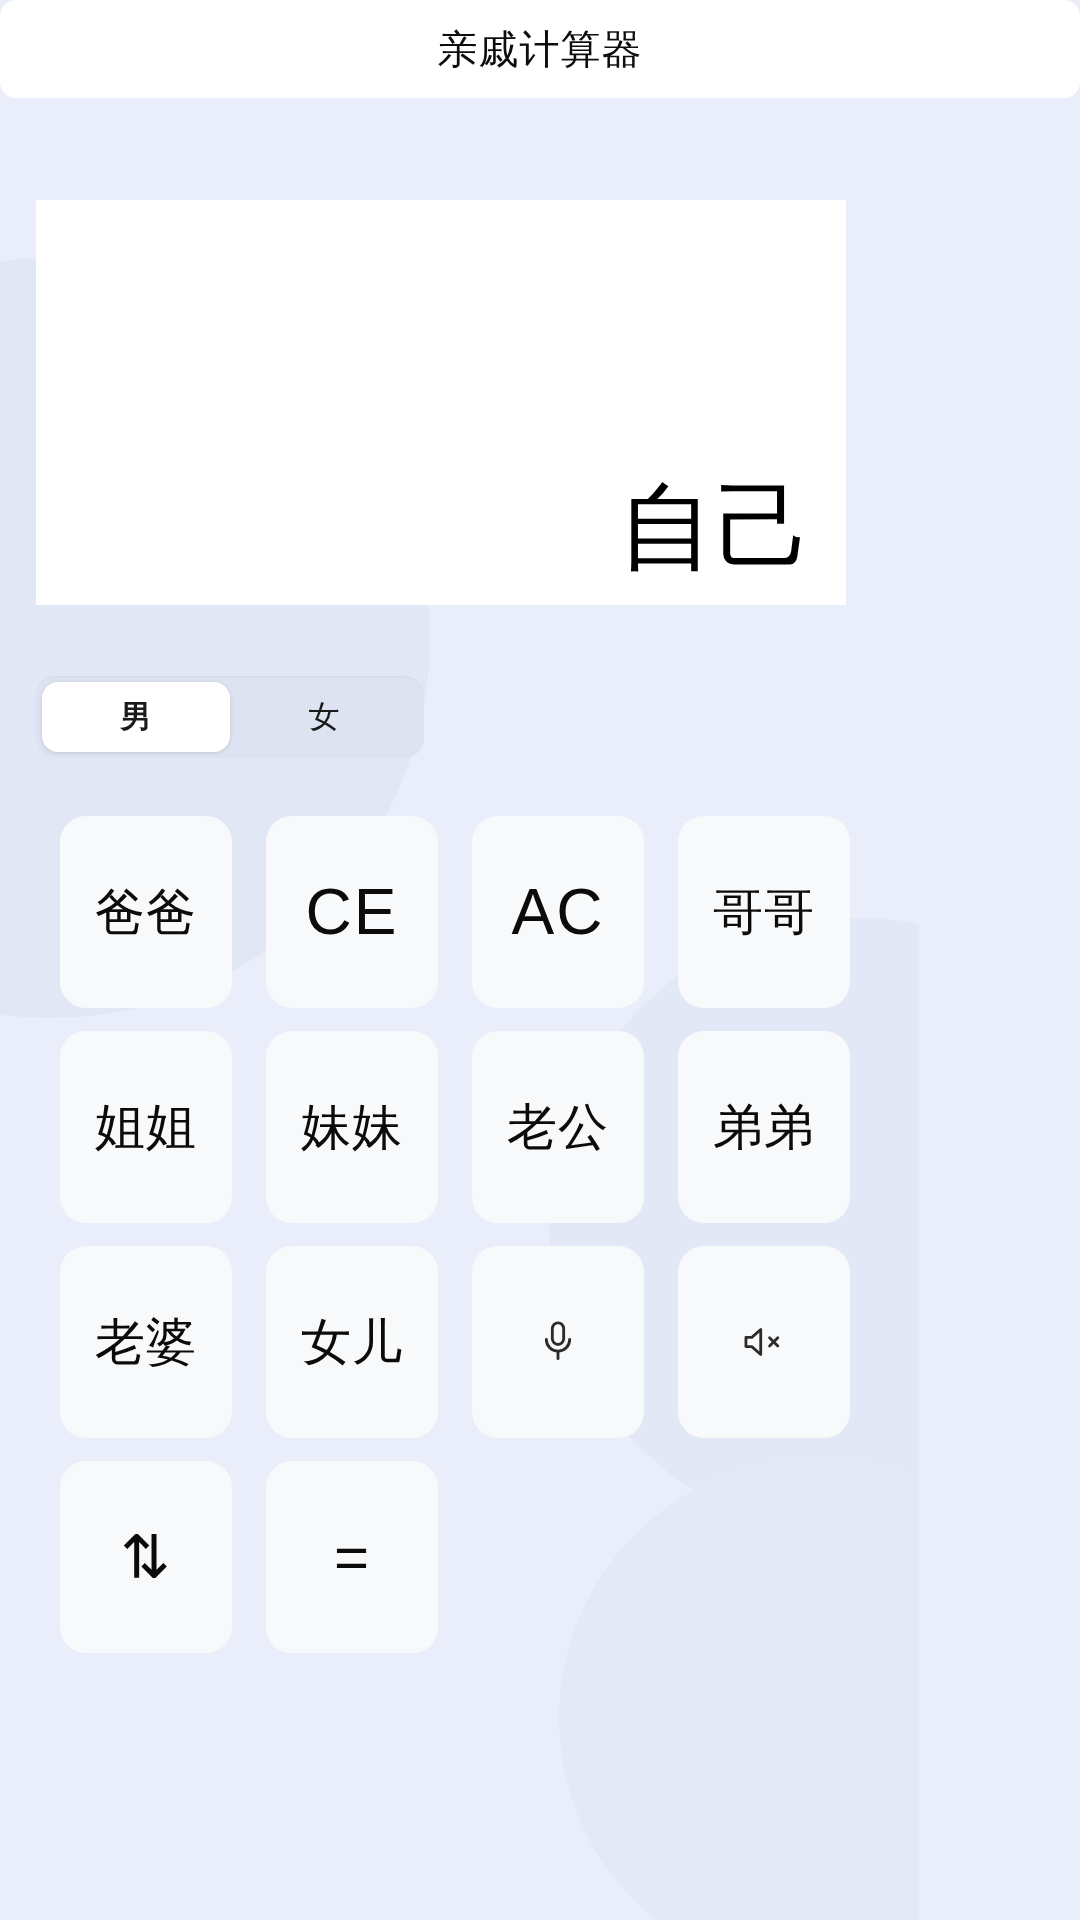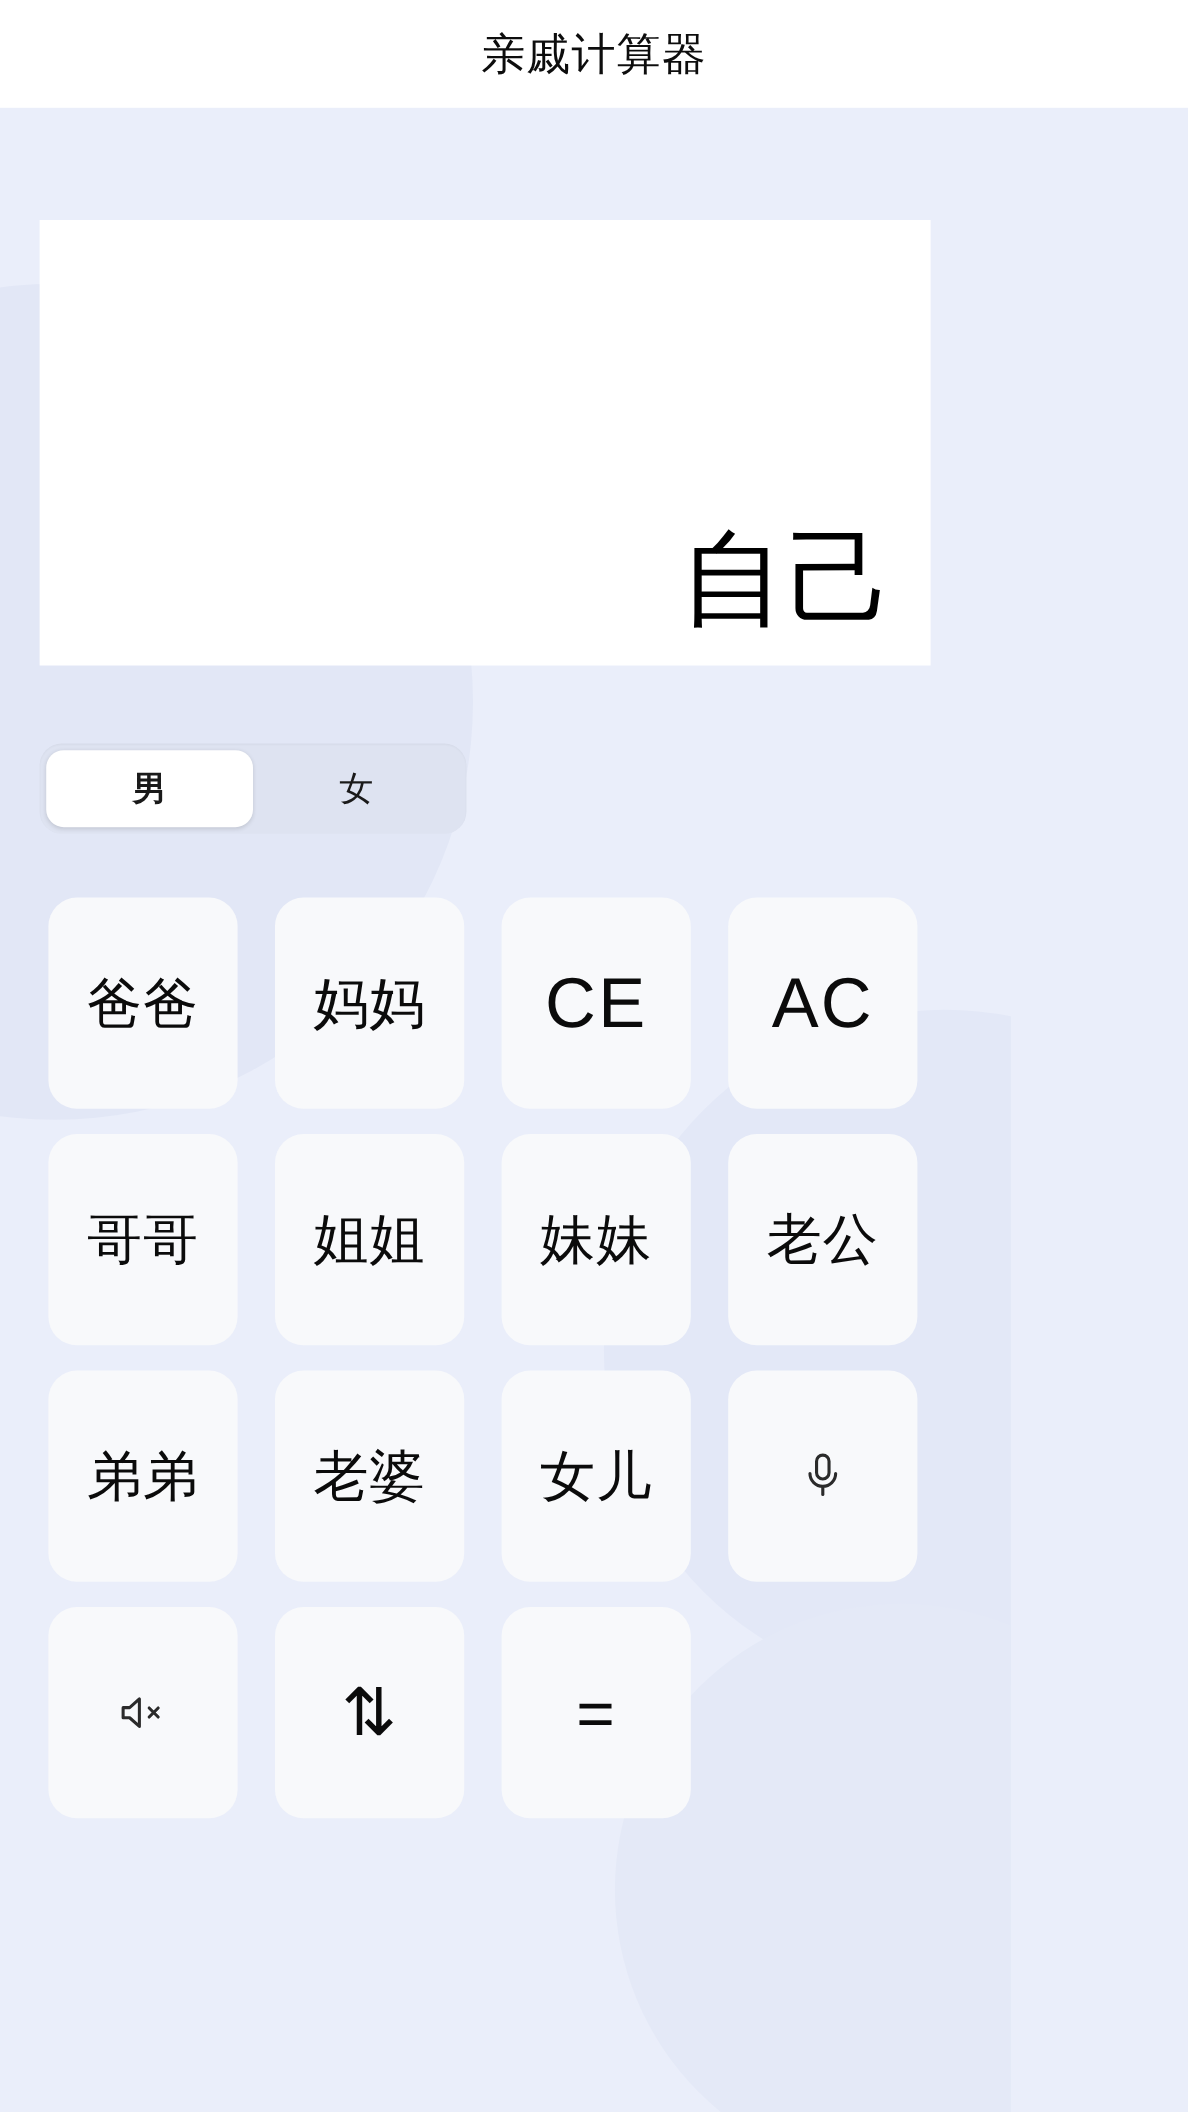--- a/index.html
+++ b/index.html
@@ -18,20 +18,21 @@
 
   
   .header {
     height: 98px;
     background: #ffffff;
     display: flex;
     align-items: center;
     justify-content: center;
     position: relative;
     z-index: 5;
+    border-radius: 16px;
   }
   .header-title {
     font-size: 40px;
     color: #0d0d0d;
     font-weight: 400;
     letter-spacing: 1px;
   }
 
   
   .page {
@@ -115,21 +116,21 @@
   }
   .gender-opt.active {
     background: #ffffff;
     box-shadow: 0 1px 4px rgba(0,0,0,0.13);
     font-weight: 700;
   }
 
   
   .keypad {
     position: absolute;
-    left: 44px;
+    left: 60px;
     top: 718px;
     width: 800px;
     display: grid;
     grid-template-columns: repeat(4, 172px);
     grid-auto-rows: 192px;
     column-gap: 34px;
     row-gap: 23px;
     z-index: 3;
   }
   .key {
@@ -178,23 +179,20 @@
 
   <div class="gender-toggle">
     <div class="gender-opt active">男</div>
     <div class="gender-opt">女</div>
   </div>
 
   <div class="keypad" id="keypad">
       <div class="key">
         <span>爸爸</span>
       </div>
-      <div class="key">
-        <span>妈妈</span>
-      </div>
       <div class="key latin">
         <span>CE</span>
       </div>
       <div class="key latin">
         <span>AC</span>
       </div>
       <div class="key">
         <span>哥哥</span>
       </div>
       <div class="key">

